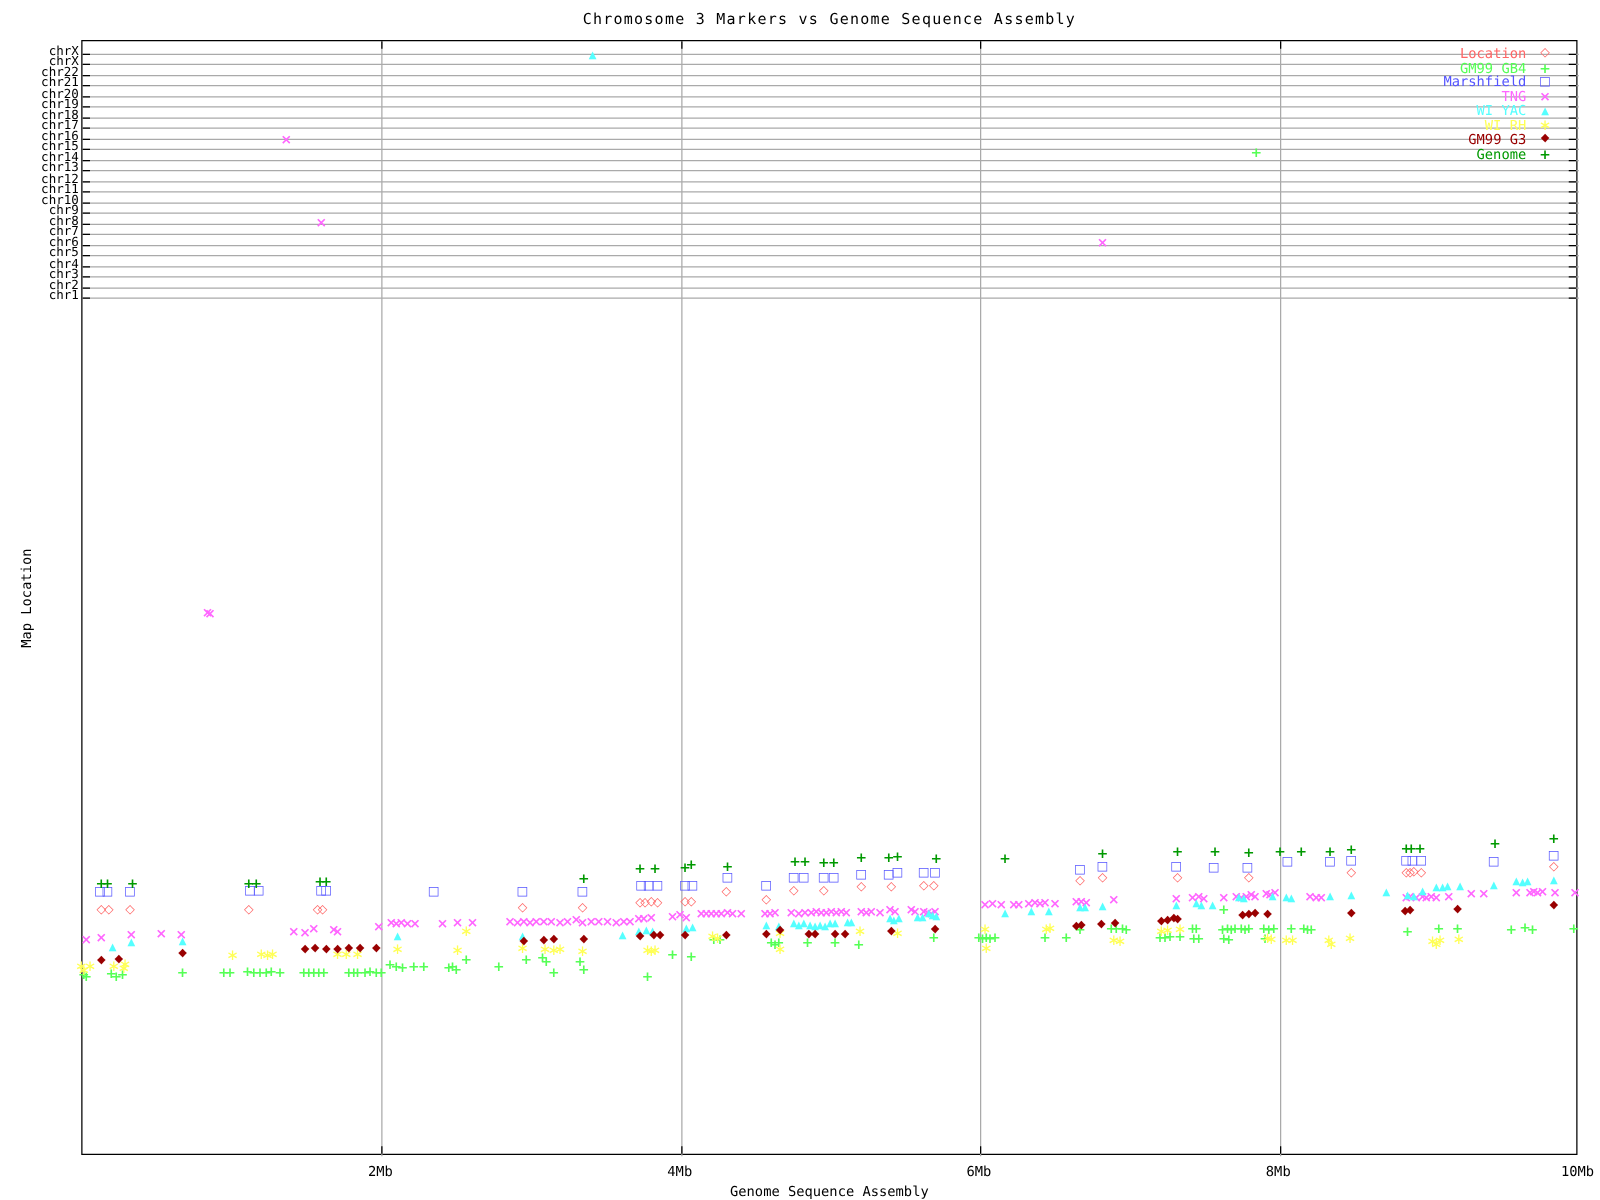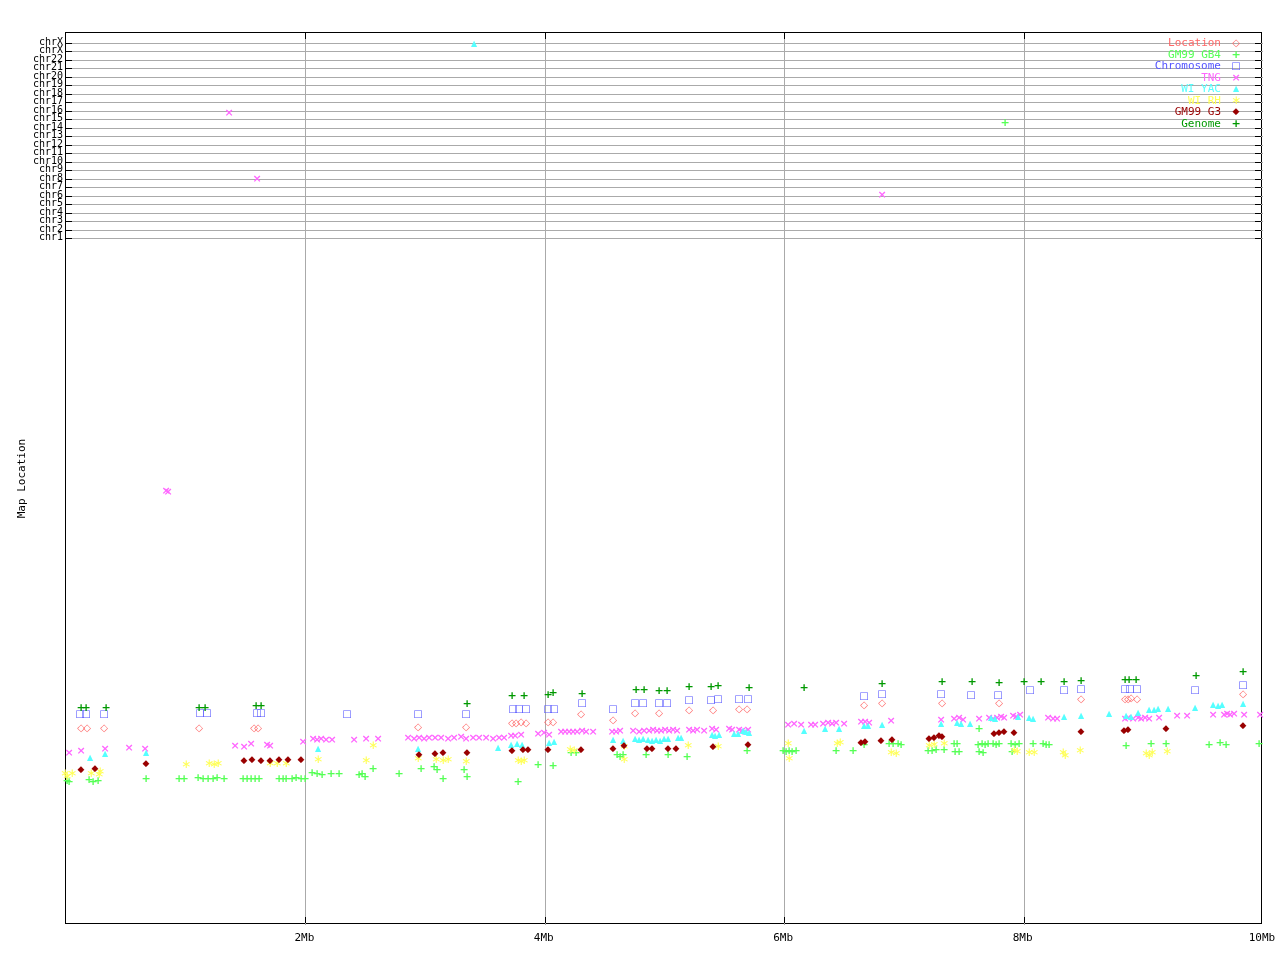--- a/index.html
+++ b/index.html
@@ -30,20 +30,21 @@
   .sym-plus{font-size:11px;font-weight:bold;}
   .sym-open-square{font-size:10px;}
   .sym-x-cross{font-size:11px;font-weight:bold;}
   .sym-filled-triangle{font-size:8px;}
   .sym-asterisk{font-size:12px;}
 </style>
 </head>
 <body>
 
 <div id="canvas">
+  <div class="title">Chromosome 3 Markers vs Genome Sequence Assembly</div>
   <div class="ylabel">Map Location</div>
 
   <div class="plot" id="plot">
     <div id="grid-layer">
         <div class="hgrid" style="top: 9.7px; width: 1197px;"></div>
         <div class="tickstub" style="left: 0px; top: 9.7px; width: 6px; height: 1px;"></div>
         <div class="tickstub" style="right: 0px; top: 9.7px; width: 6px; height: 1px;"></div>
         <div class="hgrid" style="top: 18.2px; width: 1197px;"></div>
         <div class="tickstub" style="left: 0px; top: 18.2px; width: 6px; height: 1px;"></div>
         <div class="tickstub" style="right: 0px; top: 18.2px; width: 6px; height: 1px;"></div>
@@ -622,21 +623,21 @@
     <div class="legend" id="legend">
         <div class="legend-row">
           <span style="color: rgb(255, 102, 102);">Location</span>
           <span class="legend-sym sym-open-diamond" style="color: rgb(255, 102, 102);">◇</span>
         </div>
         <div class="legend-row">
           <span style="color: rgb(85, 255, 85);">GM99 GB4</span>
           <span class="legend-sym sym-plus" style="color: rgb(85, 255, 85);">+</span>
         </div>
         <div class="legend-row">
-          <span style="color: rgb(85, 85, 255);">Chromosome</span>
+          <span style="color: rgb(85, 85, 255);">Marshfield</span>
           <span class="legend-sym sym-open-square" style="color: rgb(85, 85, 255);">□</span>
         </div>
         <div class="legend-row">
           <span style="color: rgb(255, 102, 255);">TNG</span>
           <span class="legend-sym sym-x-cross" style="color: rgb(255, 102, 255);">×</span>
         </div>
         <div class="legend-row">
           <span style="color: rgb(85, 255, 255);">WI YAC</span>
           <span class="legend-sym sym-filled-triangle" style="color: rgb(85, 255, 255);">▲</span>
         </div>
@@ -681,13 +682,14 @@
       <div class="chr-label" style="right: 1217px; top: 223.7px;">chr2</div>
       <div class="chr-label" style="right: 1217px; top: 232.2px;">chr1</div>
     </div>
   <div id="x-tick-labels">
       <div class="x-tick-label" style="left: 274.4px;">2Mb</div>
       <div class="x-tick-label" style="left: 513.8px;">4Mb</div>
       <div class="x-tick-label" style="left: 753.2px;">6Mb</div>
       <div class="x-tick-label" style="left: 992.6px;">8Mb</div>
       <div class="x-tick-label" style="left: 1232px;">10Mb</div>
     </div>
+  <div class="xlabel">Genome Sequence Assembly</div>
 </div>
 
 </body></html>

